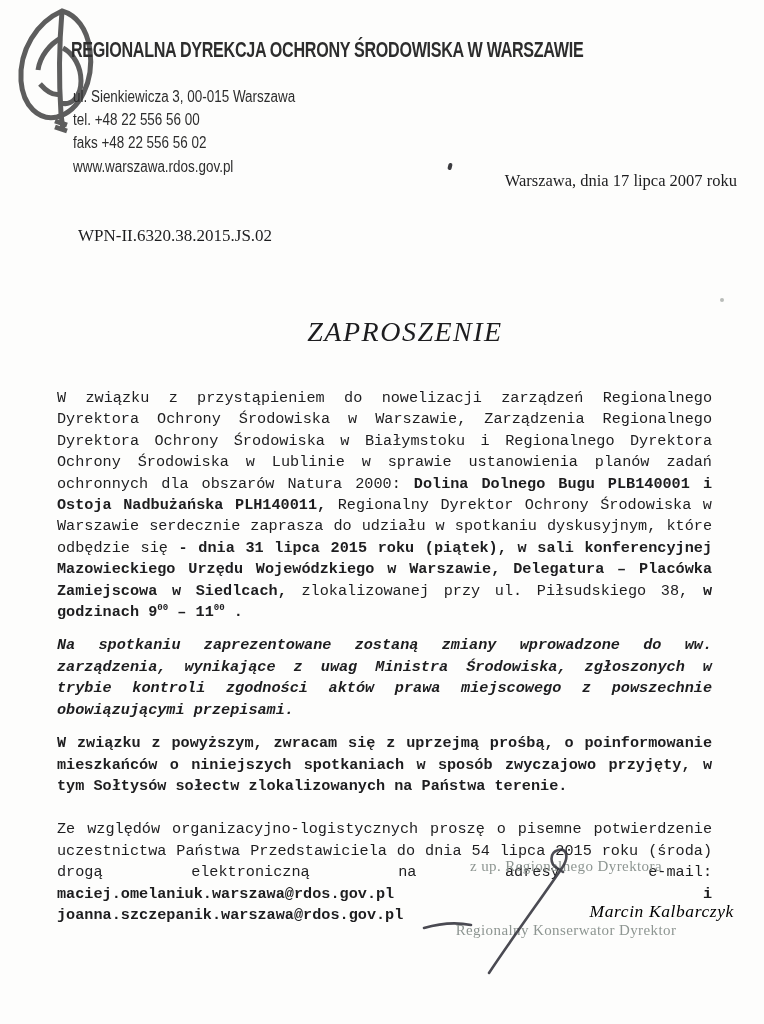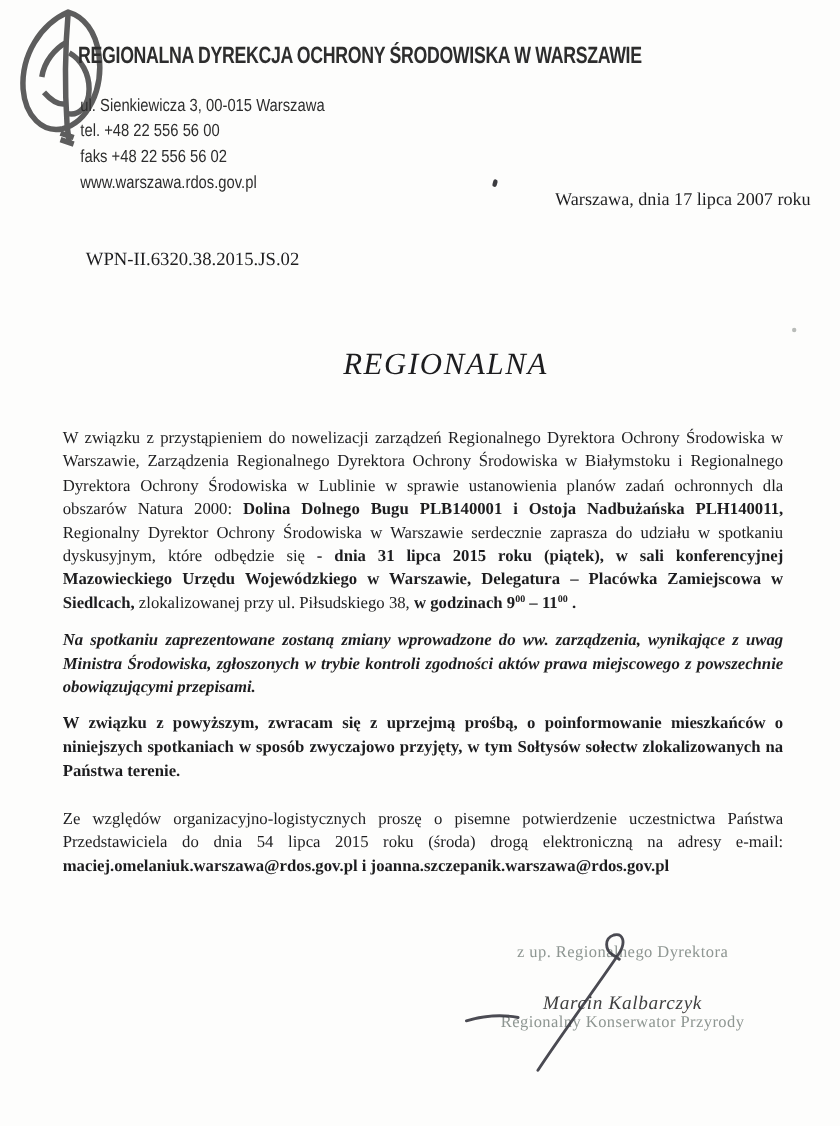--- a/index.html
+++ b/index.html
@@ -59,42 +59,44 @@
     font-size:28px;
     letter-spacing:1.5px;
   }
 
   
   .body-text {
     position:absolute; left:57px; top:388px; width:655px;
     font-size:15.2px;
     line-height:21.4px;
     text-align:justify;
+    font-family:Liberation Mono, monospace;
   }
   .body-text p { margin:0 0 12px 0; }
   .body-text p.gap-after { margin-bottom:22px; }
   .b { font-weight:bold; }
   .i { font-style:italic; }
   sup { font-size:0.60em; line-height:0; vertical-align:super; }
 
   
   .signature {
     position:absolute; left:398px; top:857px; width:336px;
     text-align:center;
     color:#8e9692;
     font-size:15px;
     line-height:18px;
     letter-spacing:0.4px;
   }
   .sig-name {
     margin-top:27px;
     font-style:italic;
     font-size:17.5px;
-    color:#404040;
+    color:#000000;
     letter-spacing:0.6px;
+    text-align:right;
   }
   .sig-title {
     font-size:15px;
     color:#8e9692;
     margin-top:1px;
   }
   .sig-stroke {
     position:absolute; left:0; top:0;
     width:764px; height:1024px;
     pointer-events:none;
@@ -128,33 +130,33 @@
     <div>ul. Sienkiewicza 3, 00-015 Warszawa</div>
     <div>tel. +48 22 556 56 00</div>
     <div>faks +48 22 556 56 02</div>
     <div>www.warszawa.rdos.gov.pl</div>
   </div>
 
   <div class="dateline">Warszawa, dnia 17 lipca 2007 roku</div>
 
   <div class="refnum">WPN-II.6320.38.2015.JS.02</div>
 
-  <h1 class="doc-title">REGIONALNA</h1>
+  <h1 class="doc-title">ZAPROSZENIE</h1>
 
   <div class="body-text">
     <p><span>W związku z przystąpieniem do nowelizacji zarządzeń Regionalnego Dyrektora Ochrony Środowiska w Warszawie, Zarządzenia Regionalnego Dyrektora Ochrony Środowiska w Białymstoku i Regionalnego Dyrektora Ochrony Środowiska w Lublinie w sprawie ustanowienia planów zadań ochronnych dla obszarów Natura 2000: </span><span class="b">Dolina Dolnego Bugu PLB140001 i Ostoja Nadbużańska PLH140011,</span><span> Regionalny Dyrektor Ochrony Środowiska w Warszawie serdecznie zaprasza do udziału w spotkaniu dyskusyjnym, które odbędzie się </span><span class="b">- dnia 31 lipca 2015 roku (piątek), w sali konferencyjnej Mazowieckiego Urzędu Wojewódzkiego w Warszawie, Delegatura – Placówka Zamiejscowa w Siedlcach,</span><span> zlokalizowanej przy ul. Piłsudskiego 38, </span><span class="b">w godzinach 9</span><sup class="b">00</sup><span class="b"> – 11</span><sup class="b">00</sup><span class="b"> .</span></p>
     <p><span class="b i">Na spotkaniu zaprezentowane zostaną zmiany wprowadzone do ww. zarządzenia, wynikające z uwag Ministra Środowiska, zgłoszonych w trybie kontroli zgodności aktów prawa miejscowego z powszechnie obowiązującymi przepisami.</span></p>
     <p class="gap-after"><span class="b">W związku z powyższym, zwracam się z uprzejmą prośbą, o poinformowanie mieszkańców o niniejszych spotkaniach w sposób zwyczajowo przyjęty, w tym Sołtysów sołectw zlokalizowanych na Państwa terenie.</span></p>
     <p><span>Ze względów organizacyjno-logistycznych proszę o pisemne potwierdzenie uczestnictwa Państwa Przedstawiciela do dnia 54 lipca 2015 roku (środa) drogą elektroniczną na adresy e-mail: </span><span class="b">maciej.omelaniuk.warszawa@rdos.gov.pl i joanna.szczepanik.warszawa@rdos.gov.pl</span></p>
   </div>
 
   <div class="signature">
     <div>z up. Regionalnego Dyrektora</div>
     <div class="sig-name">Marcin Kalbarczyk</div>
-    <div class="sig-title">Regionalny Konserwator Przyrody</div>
+    <div class="sig-title">Regionalny Konserwator Dyrektor</div>
   </div>
 
   <svg class="sig-stroke" viewBox="0 0 764 1024" xmlns="http://www.w3.org/2000/svg">
     <g stroke="#32323b" stroke-width="2.6" fill="none" stroke-linecap="round" opacity="0.88">
       <path d="M 489,973 C 510,941 548,889 562,868 C 570,856 566,848 558,850 C 549,853 550,864 557,868 L 563,872"></path>
       <path d="M 424,928 C 441,923 456,922 471,925"></path>
     </g>
   </svg>
 
   <div class="speck1"></div>

